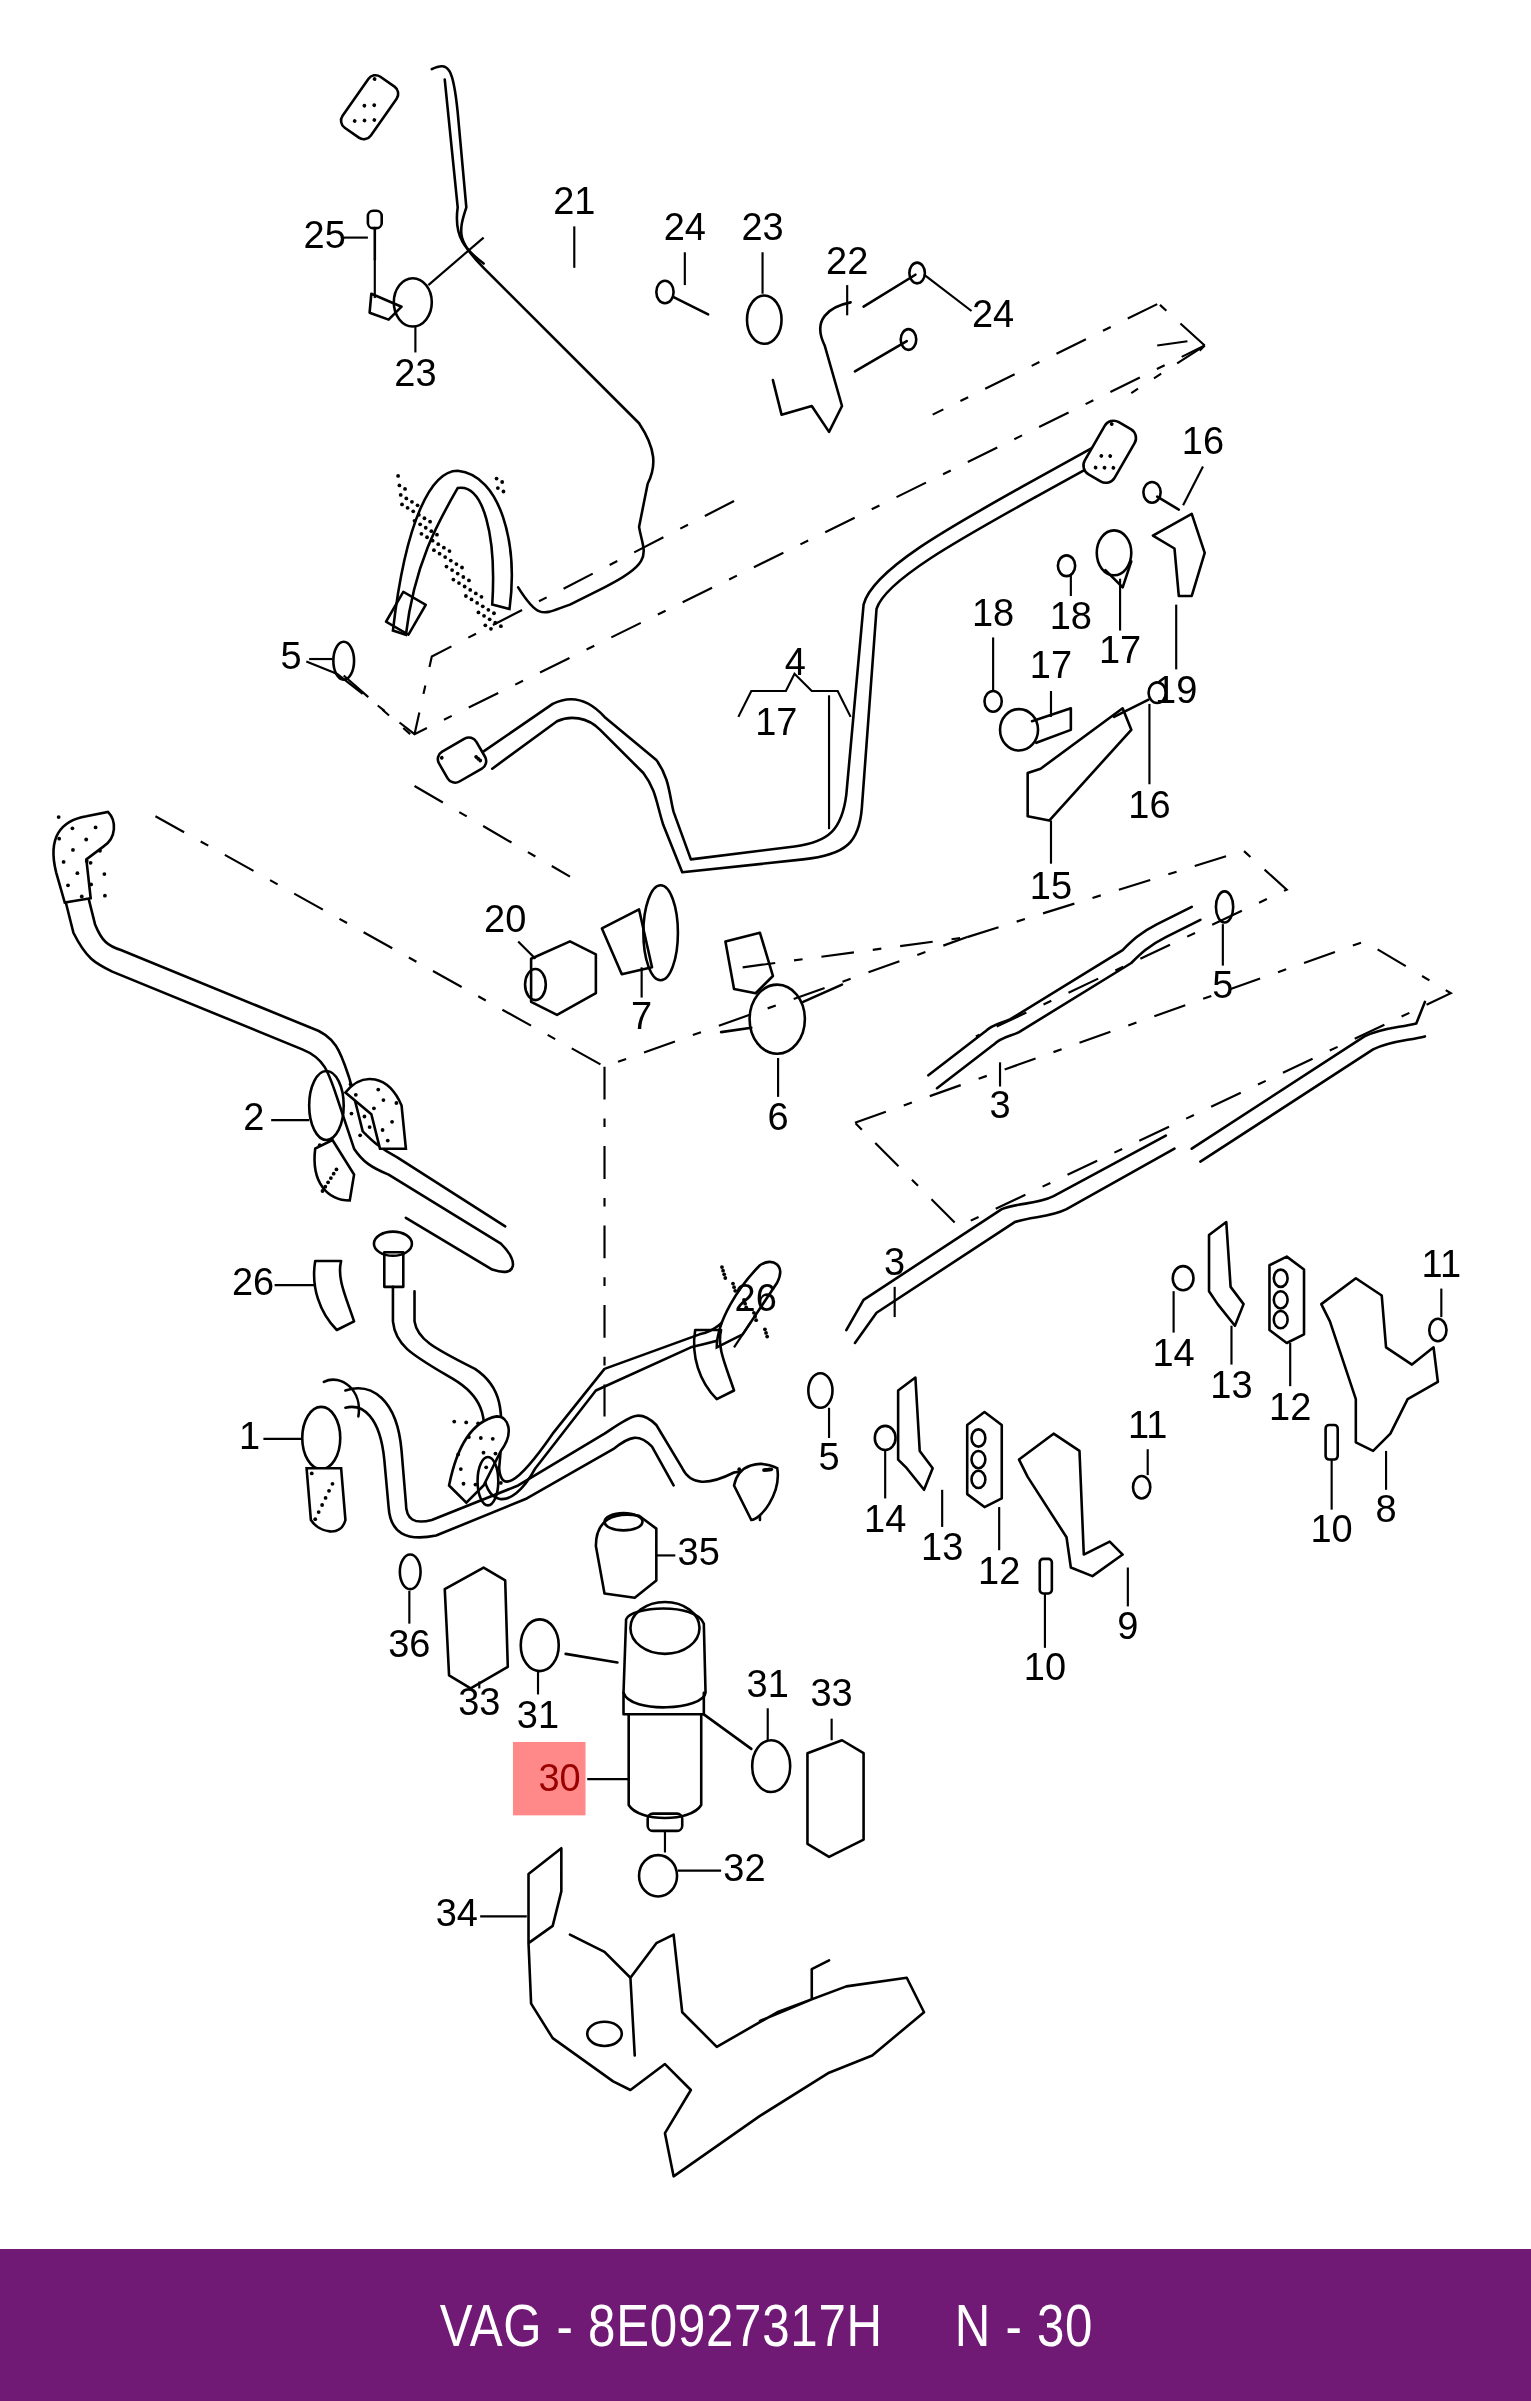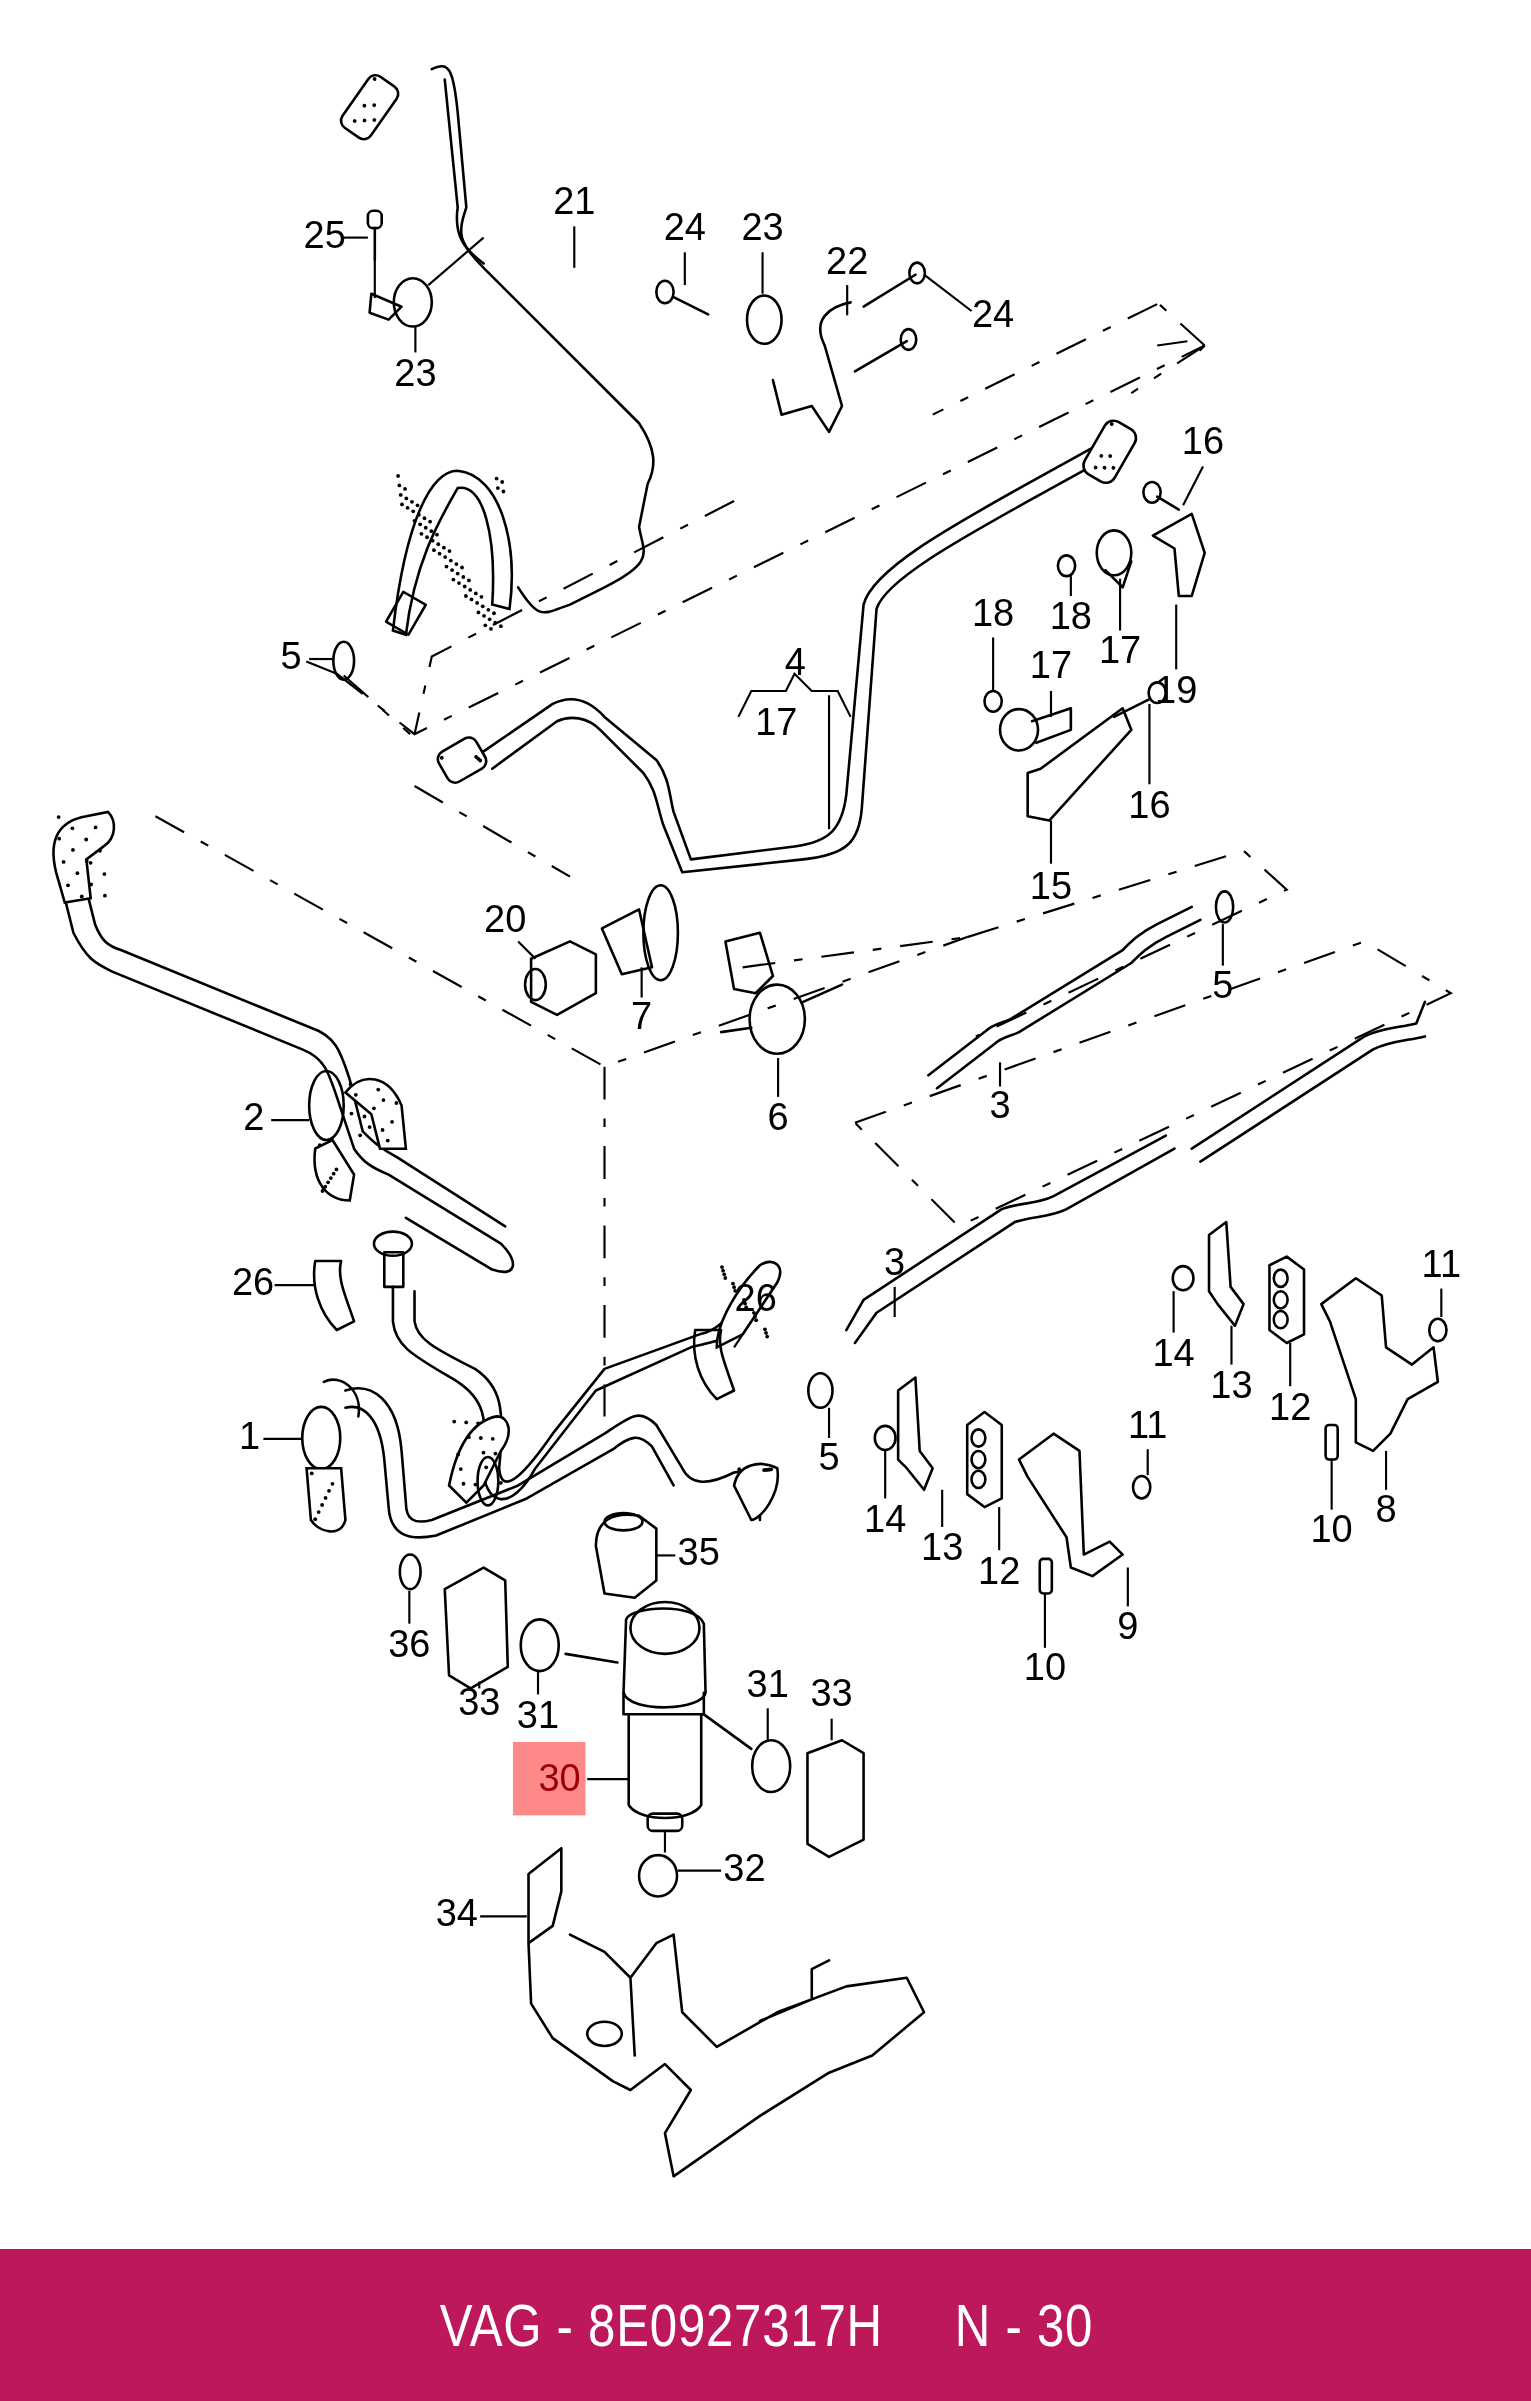--- a/index.html
+++ b/index.html
@@ -461,16 +461,16 @@
       <circle cx="361" cy="1706" r="2.2" fill="#000"></circle>
       <circle cx="365" cy="1759" r="2.2" fill="#000"></circle>
       <circle cx="369" cy="1750.8087158203125" r="2.2" fill="#000"></circle>
       <circle cx="373" cy="1742.617431640625" r="2.2" fill="#000"></circle>
       <circle cx="377" cy="1734.4261474609375" r="2.2" fill="#000"></circle>
       <circle cx="381" cy="1726.23486328125" r="2.2" fill="#000"></circle>
       <circle cx="385" cy="1718.0435791015625" r="2.2" fill="#000"></circle>
     </g>
 </svg>
 
-<div id="footer" style="background: #be185d;">
+<div id="footer" style="background: #701a75;">
   <span class="footer-text" style="color: rgb(255, 255, 255);">VAG - 8E0927317H     N - 30</span>
 </div>
 
 
 </body></html>

